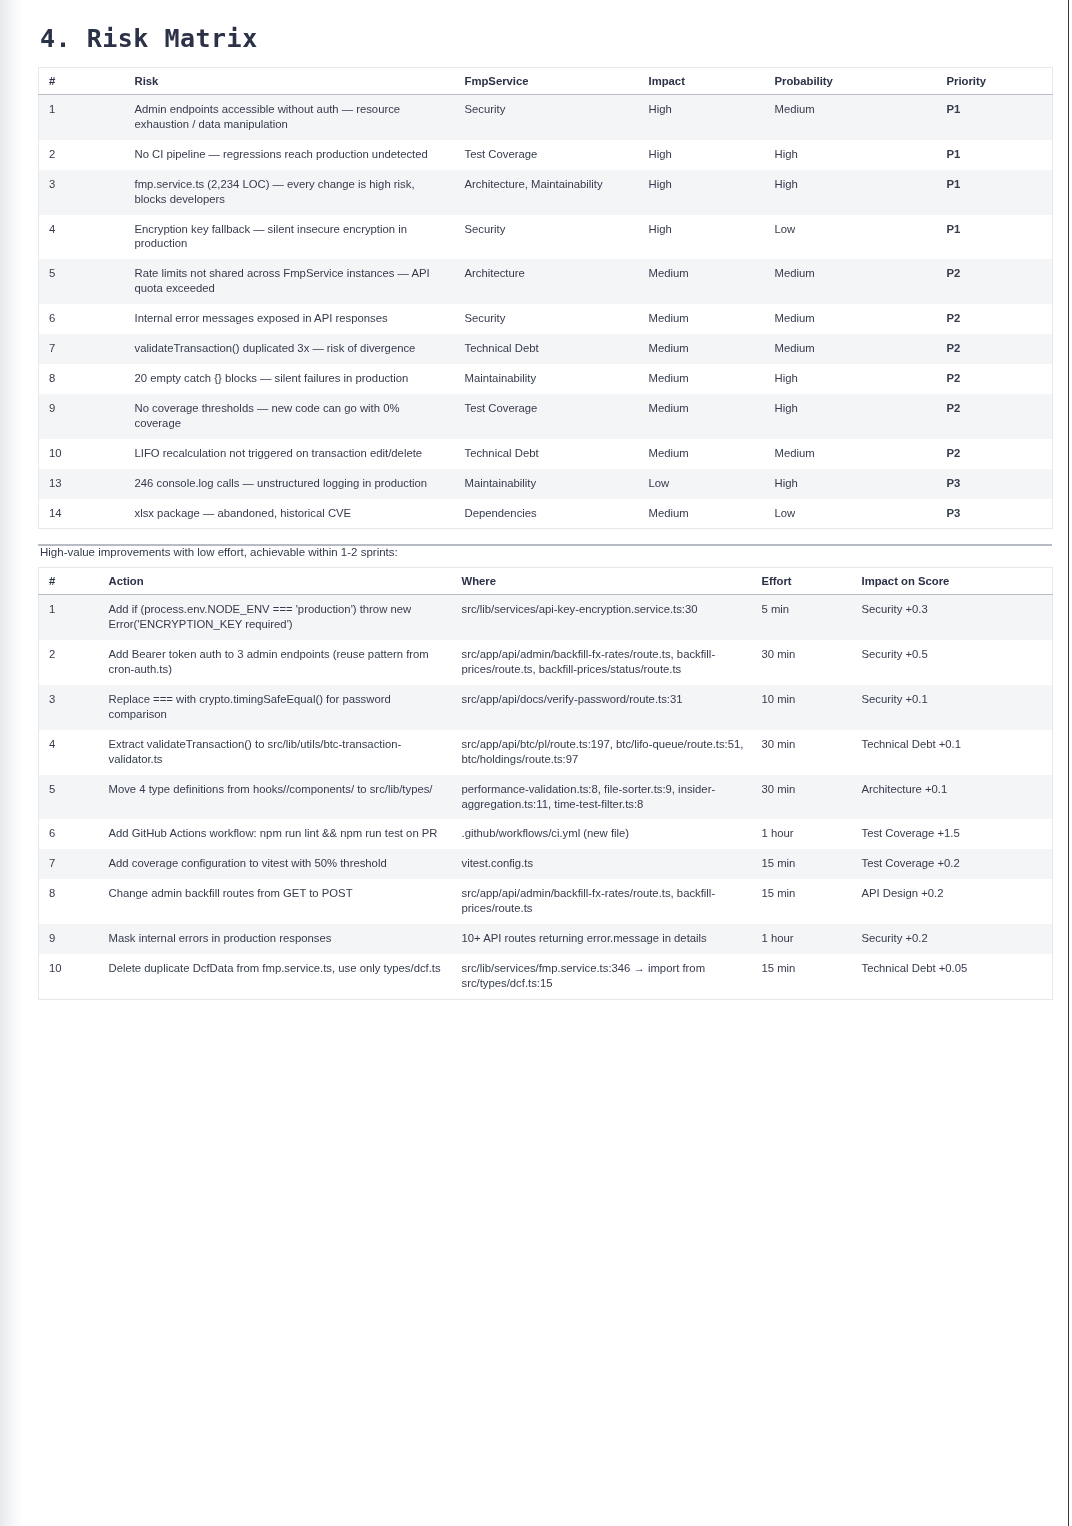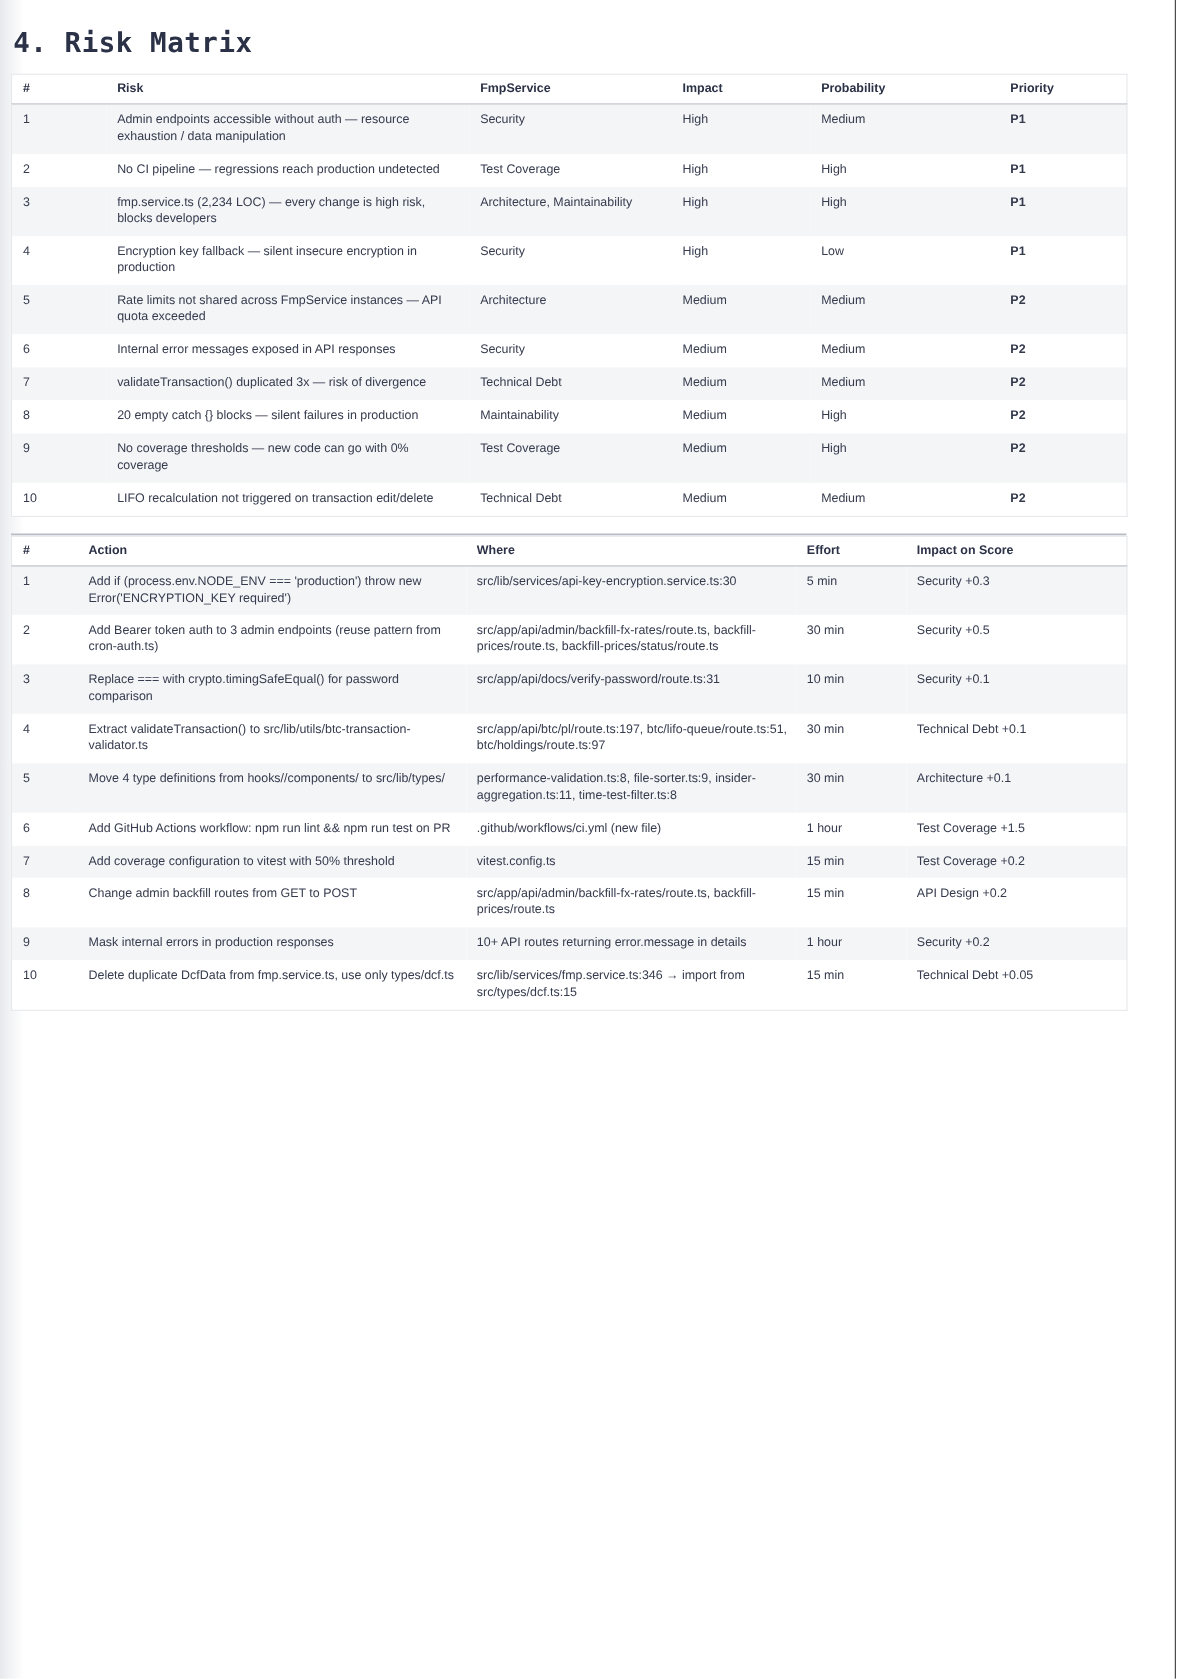--- a/index.html
+++ b/index.html
@@ -26,21 +26,21 @@
   }
   .page-edge-right {
     position: absolute;
     right: 3px; top: 0;
     width: 1px; height: 1526px;
     background: #3a3a3a;
   }
 
   .content {
     position: relative;
-    padding: 0 36px 0 10px;
+    padding: 0 36px 0 38px;
     box-sizing: border-box;
     width: 1072px;
   }
 
   h2.section-title {
     font-family: "DejaVu Sans Mono", "Liberation Mono", monospace;
     font-size: 25px;
     font-weight: bold;
     letter-spacing: 0.5px;
     color: #2b3146;
@@ -214,25 +214,42 @@
           <td class="cell-priority">P2</td>
         </tr>
         <tr>
           <td class="cell-num">10</td>
           <td>LIFO recalculation not triggered on transaction edit/delete</td>
           <td>Technical Debt</td>
           <td>Medium</td>
           <td>Medium</td>
           <td class="cell-priority">P2</td>
         </tr>
+        <tr>
+          <td class="cell-num">13</td>
+          <td>246 console.log calls — unstructured logging in production</td>
+          <td>Maintainability</td>
+          <td>Low</td>
+          <td>High</td>
+          <td class="cell-priority">P3</td>
+        </tr>
+        <tr>
+          <td class="cell-num">14</td>
+          <td>xlsx package — abandoned, historical CVE</td>
+          <td>Dependencies</td>
+          <td>Medium</td>
+          <td>Low</td>
+          <td class="cell-priority">P3</td>
+        </tr>
       </tbody>
   </table>
 
   <div class="section-divider"></div>
 
+  <p class="section-intro">High-value improvements with low effort, achievable within 1-2 sprints:</p>
 
   <table class="doc-table qw-table">
     <colgroup>
       <col class="c-num">
         <col class="c-action">
         <col class="c-where">
       <col class="c-effort">
         <col class="c-impact">
     </colgroup>
     <thead>

